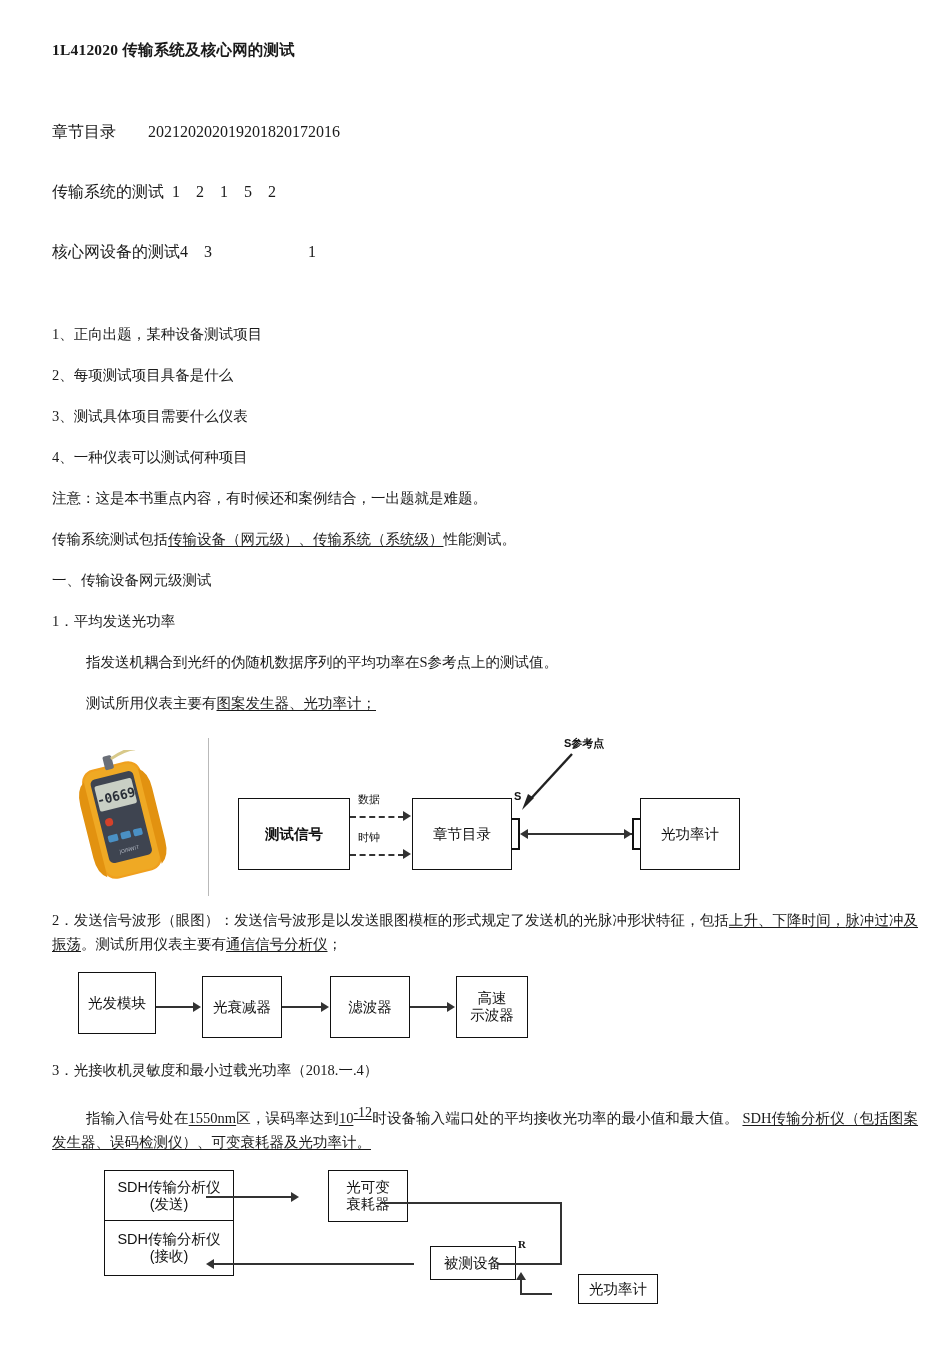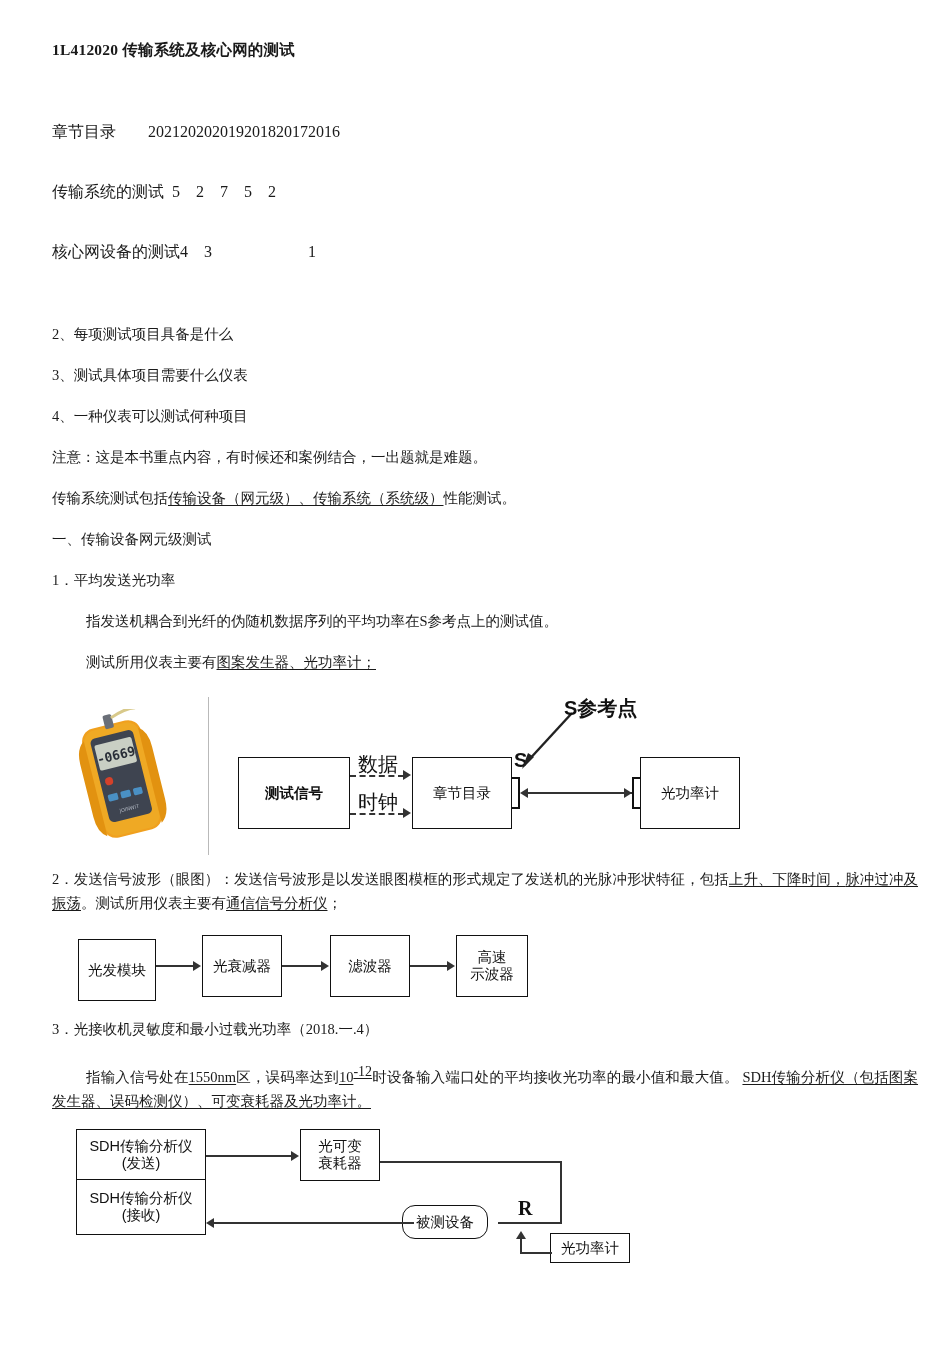--- a/index.html
+++ b/index.html
@@ -83,21 +83,21 @@
     font-family: "Liberation Sans", "DejaVu Sans", sans-serif;
     font-size: 14.5px;
     color: #111;
     text-align: center;
     line-height: 1.15;
     box-sizing: border-box;
   }
   .lbl {
     position: absolute;
     font-family: "Liberation Sans", "DejaVu Sans", sans-serif;
-    font-size: 20px;
+    font-size: 11px;
     color: #111;
     white-space: nowrap;
   }
   .hline {
     position: absolute;
     height: 1.6px;
     background: #333;
   }
   .vline {
     position: absolute;
@@ -149,39 +149,40 @@
     height: 80px;
     margin: 14px 0 10px 0;
   }
 
   
   .fig3 {
     position: relative;
     height: 150px;
     margin: 8px 0 4px 0;
   }
-  .fig3 .box { font-size: 14.5px; }
+  .fig3 .box { font-size: 14.5px; margin-left: 28px; }
 
   
   .section-num { margin-bottom: 18px; }
 </style>
 </head>
 <body>
 
 <div class="page">
   <div class="content">
 
     <h1 class="doc-title">1L412020 传输系统及核心网的测试</h1>
 
     <div class="toc">
       <span class="row"><span>章节目录</span>        <span>202120202019201820172016</span></span>
-      <span class="row"><span>传输系统的测试</span>  <span>5    2    7    5    2</span></span>
+      <span class="row"><span>传输系统的测试</span>  <span>1    2    1    5    2</span></span>
       <span class="row"><span>核心网设备的测试4    3                        1</span></span>
     </div>
 
+    <p class="para">1、正向出题，某种设备测试项目</p>
     <p class="para">2、每项测试项目具备是什么</p>
     <p class="para">3、测试具体项目需要什么仪表</p>
     <p class="para">4、一种仪表可以测试何种项目</p>
     <p class="para">注意：这是本书重点内容，有时候还和案例结合，一出题就是难题。</p>
     <p class="para"><span>传输系统测试包括</span><span class="u">传输设备（网元级）、传输系统（系统级）</span><span>性能测试。</span></p>
 
     <p class="para">一、传输设备网元级测试</p>
     <p class="para">1．平均发送光功率</p>
     <p class="para indent">指发送机耦合到光纤的伪随机数据序列的平均功率在S参考点上的测试值。</p>
     <p class="para indent"><span>测试所用仪表主要有</span><span class="u">图案发生器、光功率计；</span></p>
@@ -232,21 +233,21 @@
       <svg style="position:absolute; left:462px; top:14px; width:110px; height:64px;" viewBox="0 0 110 64">
         <line x1="58" y1="6" x2="12" y2="56" stroke="#222" stroke-width="2.4"></line>
         <polygon points="8,62 20,50 14,46" fill="#222"></polygon>
       </svg>
       <div class="lbl" style="left:512px; top:2px; font-weight:bold;">S参考点</div>
     </div>
 
     <p class="para just"><span>2．发送信号波形（眼图）：发送信号波形是以发送眼图模框的形式规定了发送机的光脉冲形状特征，包括</span><span class="u">上升、下降时间，</span><span class="u">脉冲过冲及振荡</span><span>。测试所用仪表主要有</span><span class="u">通信信号分析仪</span><span>；</span></p>
 
     <div class="fig2">
-      <div class="box" style="left:26px; top:10px; width:78px; height:62px;">光发模块</div>
+      <div class="box" style="left:26px; top:2px; width:78px; height:62px;">光发模块</div>
       <div class="box" style="left:150px; top:6px; width:80px; height:62px;">光衰减器</div>
       <div class="box" style="left:278px; top:6px; width:80px; height:62px;">滤波器</div>
       <div class="box" style="left:404px; top:6px; width:72px; height:62px; white-space:pre-line;">高速
 示波器</div>
 
       <div class="hline" style="left:104px; top:36px; width:38px;"></div>
       <div class="arrow-r" style="left:141px; top:32px;"></div>
       <div class="hline" style="left:230px; top:36px; width:40px;"></div>
       <div class="arrow-r" style="left:269px; top:32px;"></div>
       <div class="hline" style="left:358px; top:36px; width:38px;"></div>
@@ -256,21 +257,21 @@
     <p class="para section-num">3．光接收机灵敏度和最小过载光功率（2018.一.4）</p>
     <p class="para just" style="text-indent:0;"><span style="padding-left:34px;">指输入信号处在</span><span class="u">1550nm</span><span>区，误码率达到</span><span class="u">10</span><sup class="exp u">-12</sup><span>时设备输入端口处的平均接收光功率的最小值和最大值。</span> <span class="u">SDH传输分析仪（包括图案发生器、误码检测仪）、可变衰耗器及光功率计。</span></p>
 
     <div class="fig3">
       <div class="box" style="left:24px; top:8px; width:130px; height:52px; white-space:pre-line;">SDH传输分析仪
 (发送)</div>
       <div class="box" style="left:24px; top:58px; width:130px; height:56px; white-space:pre-line;">SDH传输分析仪
 (接收)</div>
       <div class="box" style="left:248px; top:8px; width:80px; height:52px; white-space:pre-line;">光可变
 衰耗器</div>
-      <div class="box" style="left:350px; top:84px; width:86px; height:34px;border-radius:13px;">被测设备</div>
+      <div class="box" style="left:350px; top:84px; width:86px; height:34px;">被测设备</div>
       <div class="box" style="left:498px; top:112px; width:80px; height:30px;">光功率计</div>
 
       <div class="hline" style="left:154px; top:34px; width:86px;"></div>
       <div class="arrow-r" style="left:239px; top:30px;"></div>
 
       <div class="hline" style="left:328px; top:40px; width:182px;"></div>
       <div class="vline" style="left:508px; top:40px; height:62px;"></div>
 
       <div class="hline" style="left:446px; top:101px; width:64px;"></div>
 

